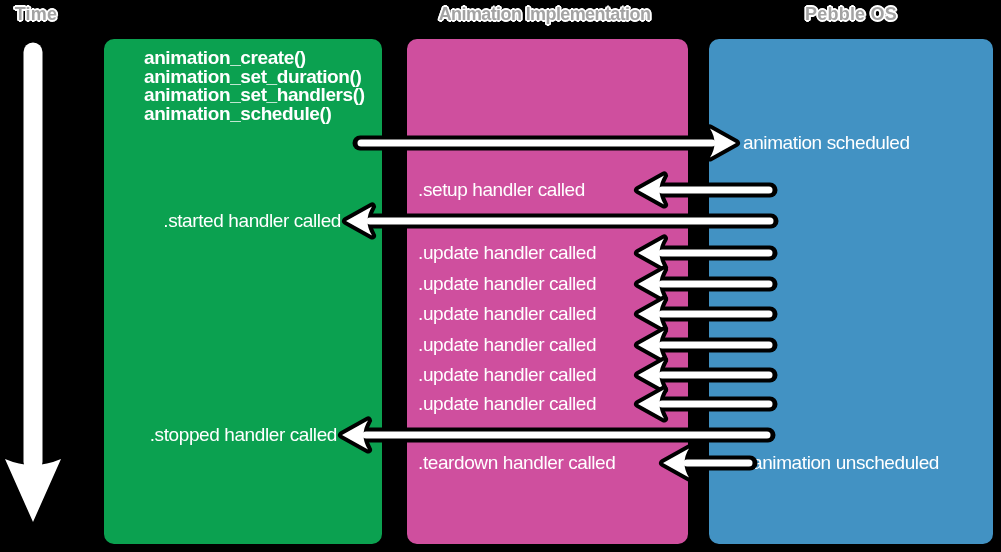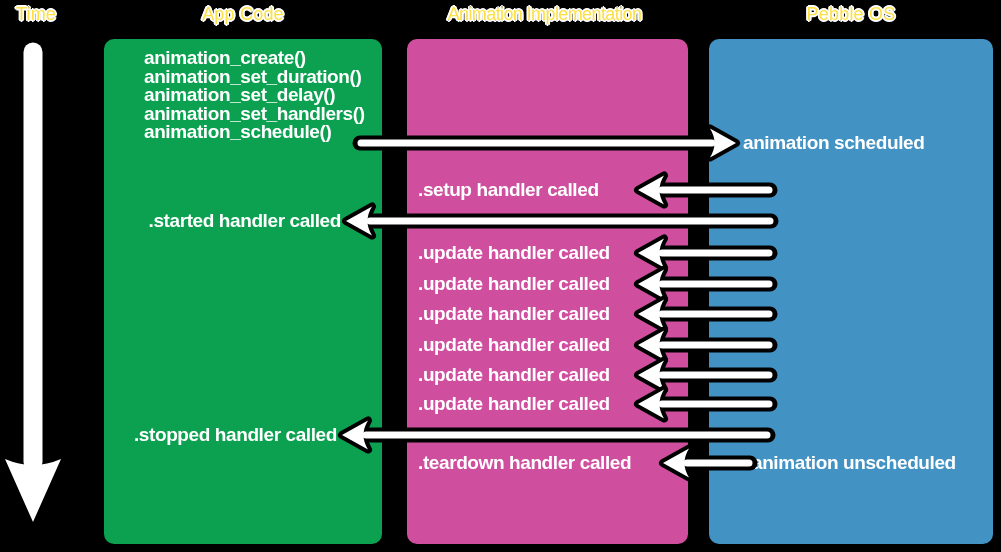--- a/index.html
+++ b/index.html
@@ -4,63 +4,61 @@
 <style>
   html,body{margin:0;padding:0;}
   body{
     width:1001px;height:552px;position:relative;overflow:hidden;
     background:#000;
     font-family:"Liberation Sans", sans-serif;
   }
   .stage{position:absolute;left:0;top:0;width:1001px;height:552px;}
   .heading{
     position:absolute;top:2px;height:24px;line-height:24px;
-    font-size:18px;font-weight:normal;color:#fde047;text-align:center;
+    font-size:18px;font-weight:bold;color:#a3a3a3;text-align:center;
     letter-spacing:0.2px;
     text-shadow:
       -1.4px -1.4px 0 #fff, 1.4px -1.4px 0 #fff,
       -1.4px  1.4px 0 #fff, 1.4px  1.4px 0 #fff,
       -1.8px 0 0 #fff, 1.8px 0 0 #fff,
        0 -1.8px 0 #fff, 0 1.8px 0 #fff;
     white-space:nowrap;
   }
   .box{
     position:absolute;top:35px;height:505px;
     border:4px solid #000;border-radius:14px;
   }
   .codeline{
     font-size:19px;font-weight:bold;color:#fff;
     line-height:18.6px;letter-spacing:-0.4px;white-space:nowrap;
   }
   .rowlabel{
     position:absolute;height:26px;line-height:26px;
-    font-size:19px;font-weight:bold;color:#fff;
+    font-size:19px;font-weight:normal;color:#fff;
     letter-spacing:-0.4px;white-space:nowrap;
   }
   .arrow-svg{position:absolute;overflow:visible;}
   #green-calls{position:absolute;left:120px;top:49px;margin-left:24px;}
 </style>
 </head>
 <body>
 
 <div class="stage">
 
   <div class="heading" style="left:10px;width:52px;">Time</div>
-  <div class="heading" style="left:100px;width:286px;">App Code</div>
   <div class="heading" style="left:400px;width:289px;letter-spacing:-0.6px;">Animation Implementation</div>
   <div class="heading" style="left:705px;width:292px;text-align:center;">Pebble OS</div>
 
   <div class="box" id="box-green" style="left: 100px; width: 278px; background: rgb(11, 161, 80);"></div>
   <div class="box" id="box-magenta" style="left: 403px; width: 281px; background: rgb(207, 79, 158);"></div>
   <div class="box" id="box-blue" style="left: 705px; width: 284px; background: rgb(66, 146, 195);"></div>
 
   <div id="green-calls">
       <div class="codeline">animation_create()</div>
       <div class="codeline">animation_set_duration()</div>
-      <div class="codeline">animation_set_delay()</div>
       <div class="codeline">animation_set_handlers()</div>
       <div class="codeline">animation_schedule()</div>
     </div>
 
   <div id="rows">
       <div class="rowlabel" style="top: 130px; left: 743px;">animation scheduled</div>
       <div class="rowlabel" style="top: 177px; left: 418px;">.setup handler called</div>
       <div class="rowlabel" style="top: 208px; right: 660px; text-align: left;">.started handler called</div>
       <div class="rowlabel" style="top: 240px; left: 418px;">.update handler called</div>
       <div class="rowlabel" style="top: 271px; left: 418px;">.update handler called</div>

